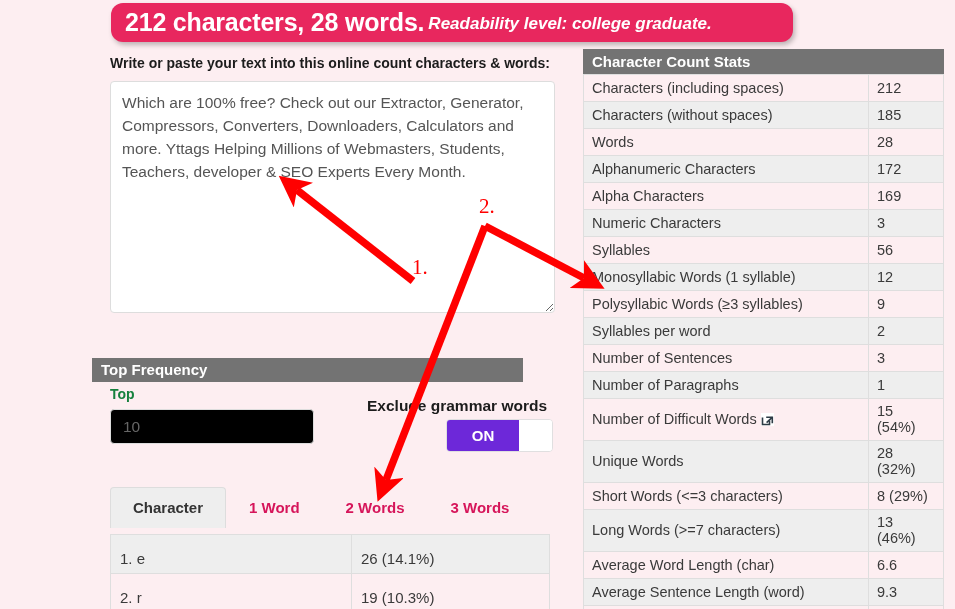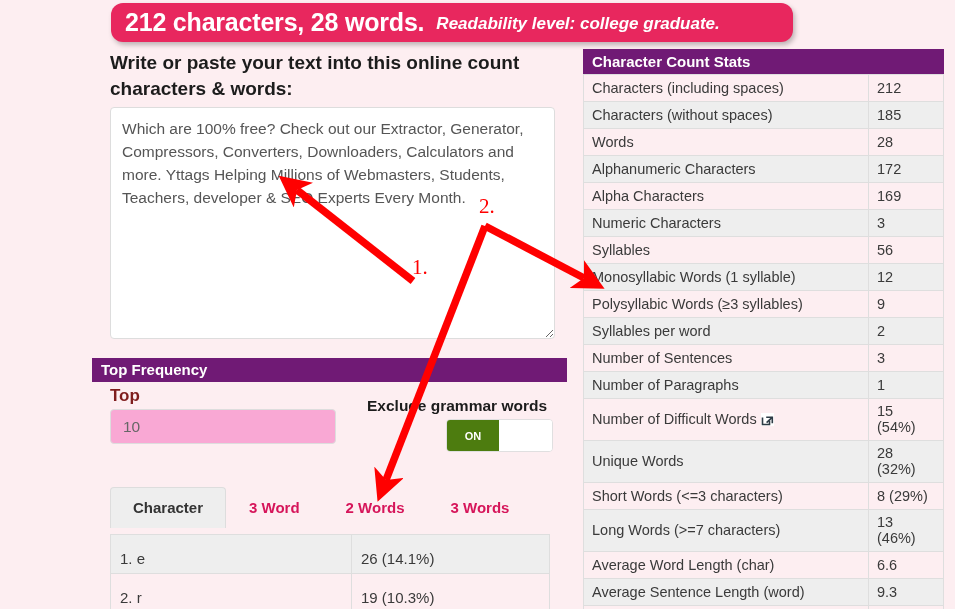--- a/index.html
+++ b/index.html
@@ -30,33 +30,33 @@
   }
   #banner-count {
     font-size: 25px;
     font-weight: bold;
     letter-spacing: -0.2px;
   }
   #banner-readability {
     font-size: 17px;
     font-style: italic;
     font-weight: bold;
-    margin-left: 12px;
+    margin-left: 4px;
     position: relative;
     top: 1px;
   }
 
   
   #left-col {
     position: absolute;
     left: 110px; top: 50px;
     width: 455px;
   }
   #instruction {
-    font-size: 19px;
+    font-size: 14px;
     font-weight: bold;
     color: #1c1c1c;
     line-height: 26px;
     width: 450px;
   }
   #text-input {
     display: block;
     box-sizing: border-box;
     width: 445px;
     height: 232px;
@@ -68,50 +68,50 @@
     color: #555555;
     font-family: "Liberation Sans", sans-serif;
     font-size: 15.5px;
     line-height: 23px;
     resize: both;
     outline: none;
   }
 
   
   .section-bar {
-    background: #701a75;
+    background: #737373;
     color: #ffffff;
     font-size: 15px;
     font-weight: bold;
     padding: 6px 9px 7px 9px;
     box-sizing: border-box;
   }
   #top-frequency-bar {
     position: absolute;
     left: 92px; top: 358px;
-    width: 475px; height: 24px;
+    width: 431px; height: 24px;
     line-height: 12px;
   }
 
   
   #top-label {
     position: absolute;
     left: 110px; top: 386px;
-    font-size: 17px;
-    font-weight: bold;
-    color: #7f1d1d;
+    font-size: 14px;
+    font-weight: bold;
+    color: #15803d;
   }
   #top-count-input {
     position: absolute;
     left: 110px; top: 409px;
-    width: 226px; height: 35px;
+    width: 204px; height: 35px;
     box-sizing: border-box;
     border: 1px solid #dddddd;
     border-radius: 4px;
-    background: #f9a8d4;
+    background: #000000;
     padding: 0 12px;
     font-family: "Liberation Sans", sans-serif;
     font-size: 15.5px;
     color: #666666;
     outline: none;
   }
   #exclude-label {
     position: absolute;
     left: 367px; top: 397px;
     font-size: 15.5px;
@@ -124,24 +124,24 @@
     left: 446px; top: 419px;
     width: 107px; height: 33px;
     border: 1px solid #e0dfe0;
     border-radius: 4px;
     background: #ffffff;
     box-sizing: border-box;
     display: flex;
     overflow: hidden;
   }
   #toggle-on {
-    width: 52px;
-    background: #4d7c0f;
+    width: 72px;
+    background: #6d28d9;
     color: #ffffff;
-    font-size: 11px;
+    font-size: 15px;
     font-weight: bold;
     display: flex;
     align-items: center;
     justify-content: center;
   }
   #toggle-off { flex: 1; background: #ffffff; }
 
   
   #freq-tabs {
     position: absolute;
@@ -257,21 +257,21 @@
 <input id="top-count-input" type="text" value="10" style="">
 
 <div id="exclude-label">Exclude grammar words</div>
 <div id="exclude-toggle">
   <div id="toggle-on">ON</div>
   <div id="toggle-off"></div>
 </div>
 
 <div id="freq-tabs">
     <div class="tab active">Character</div>
-    <div class="tab">3 Word</div>
+    <div class="tab">1 Word</div>
     <div class="tab">2 Words</div>
     <div class="tab">3 Words</div>
   </div>
 <table id="freq-table">
   <tbody id="freq-table-body">
       <tr>
         <td class="fq-term">1. e</td>
         <td>26 (14.1%)</td>
       </tr>
       <tr>

